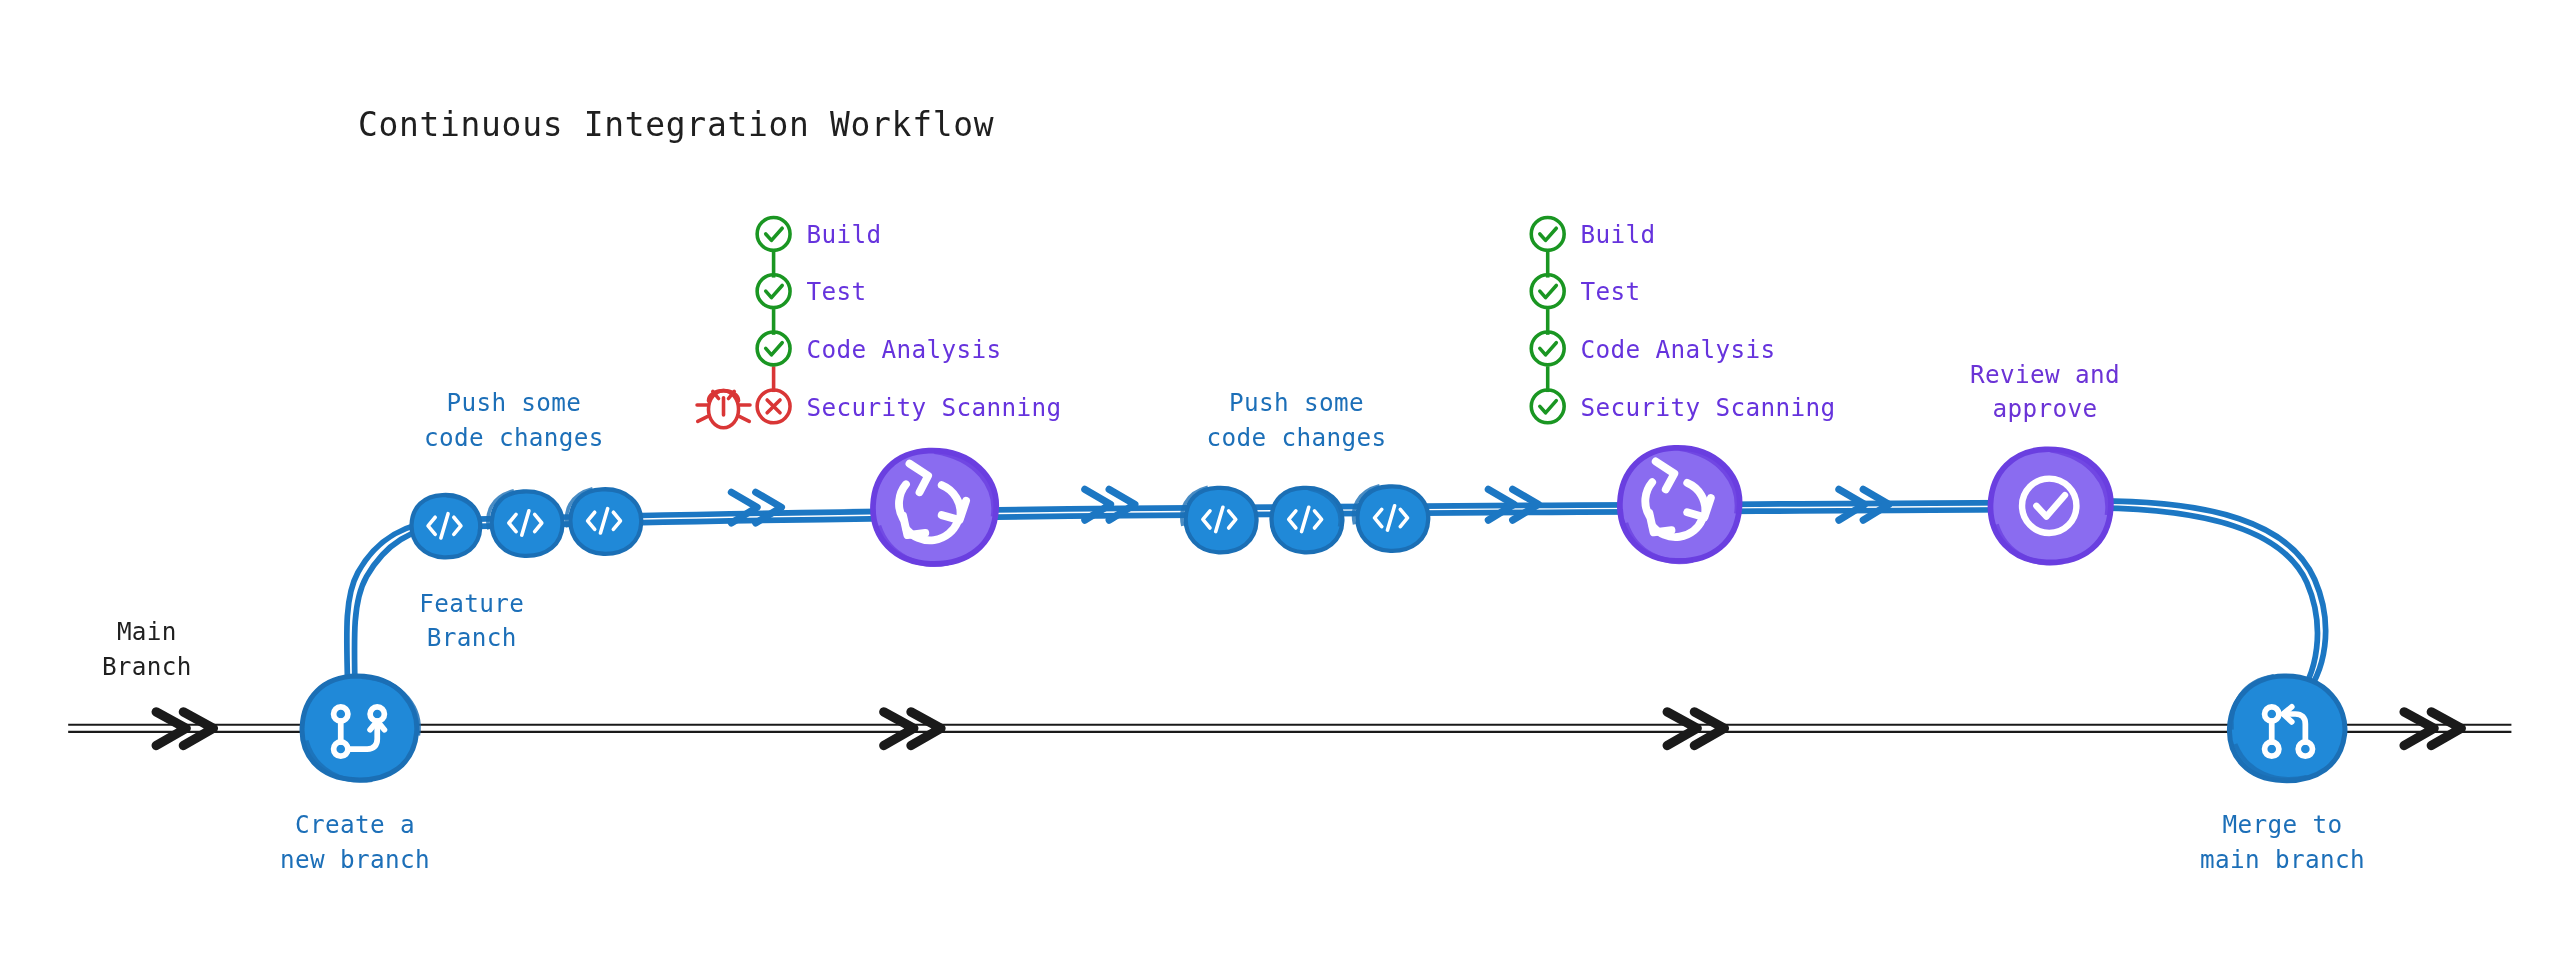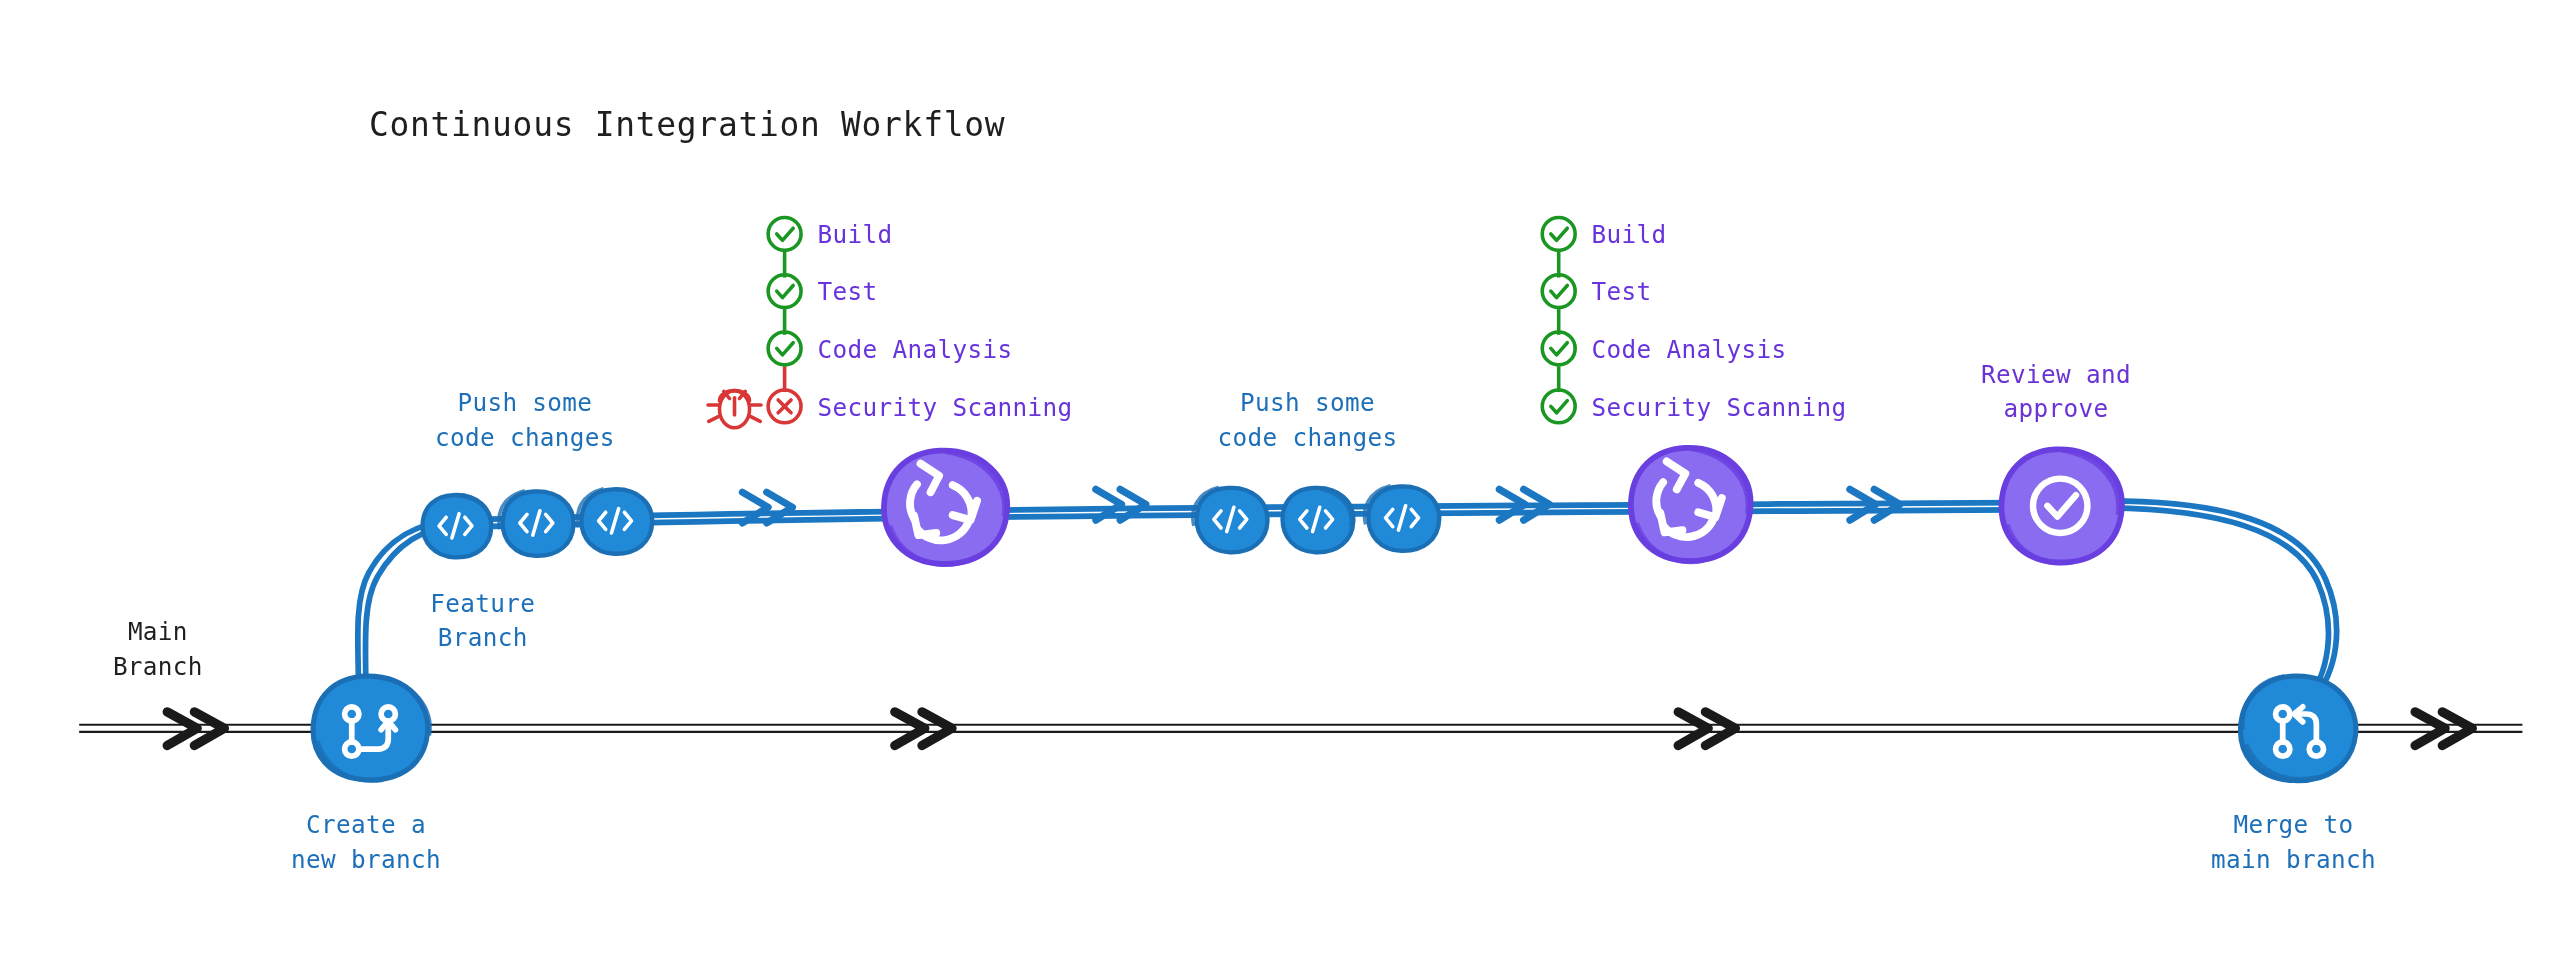--- a/index.html
+++ b/index.html
@@ -11,21 +11,20 @@
     width: 2576px;
     height: 973px;
     font-family: "DejaVu Sans Mono", "Liberation Mono", monospace;
     overflow: hidden;
     position: relative;
   }
   #stage {
     position: relative;
     width: 2052px;
     height: 973px;
-    margin-left: 11px;
   }
   svg.diagram {
     position: absolute;
     top: 0;
     left: 0;
     width: 2576px;
     height: 973px;
   }
   text {
     font-family: "DejaVu Sans Mono", "Liberation Mono", monospace;

